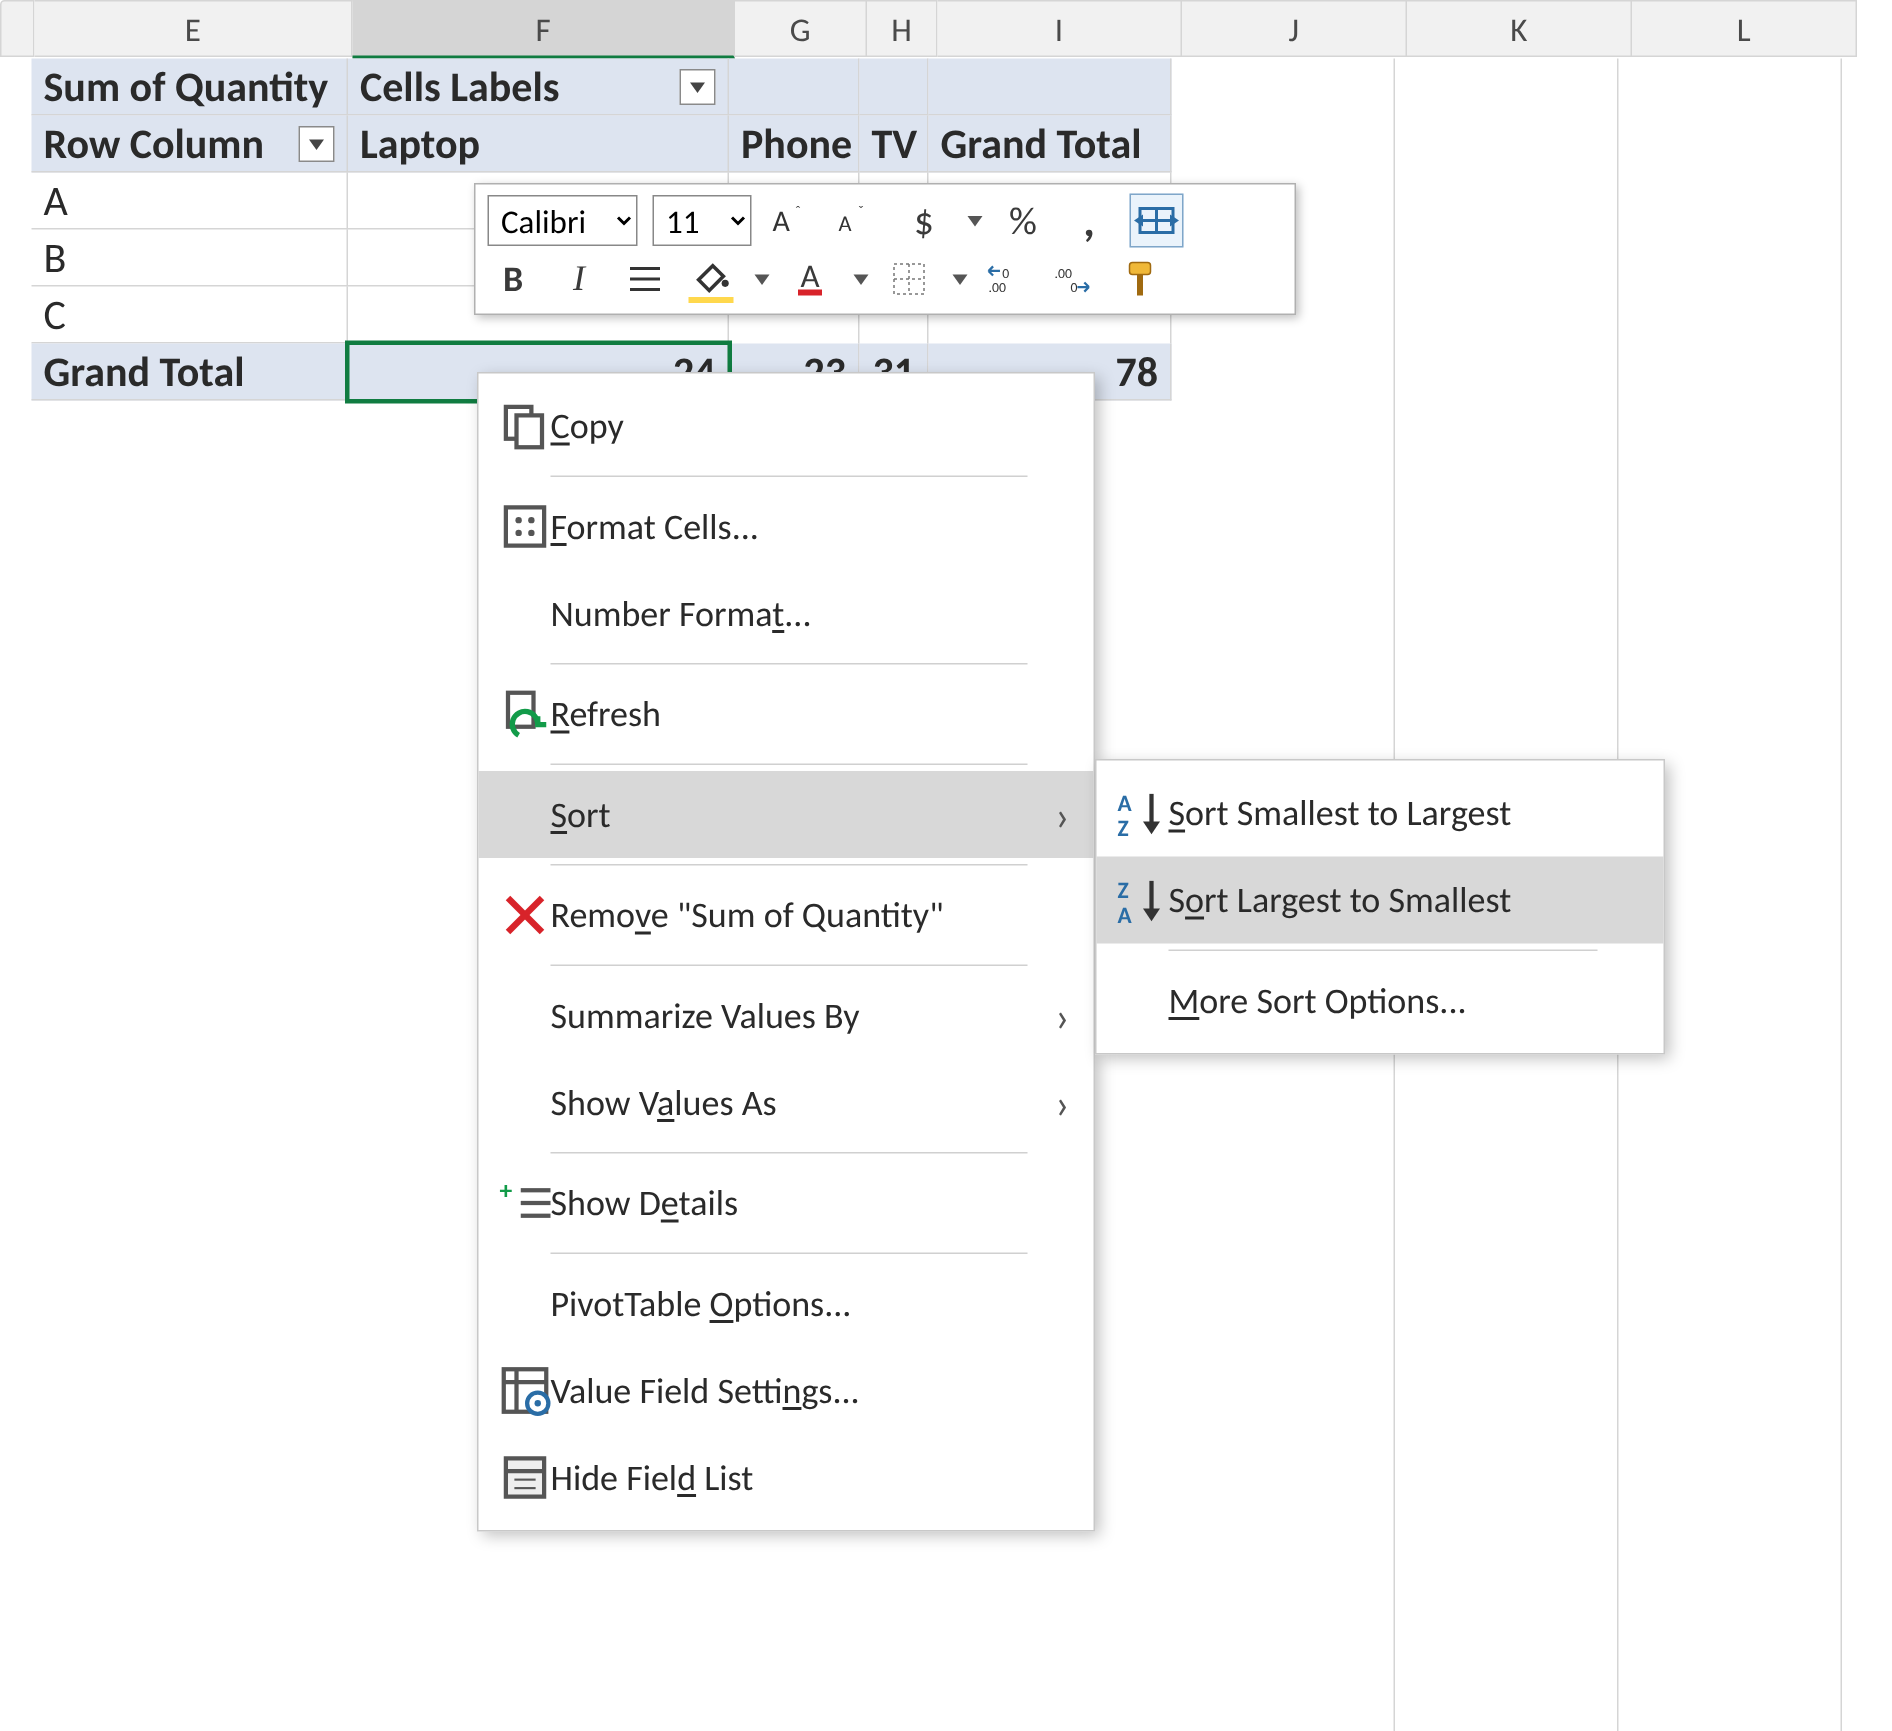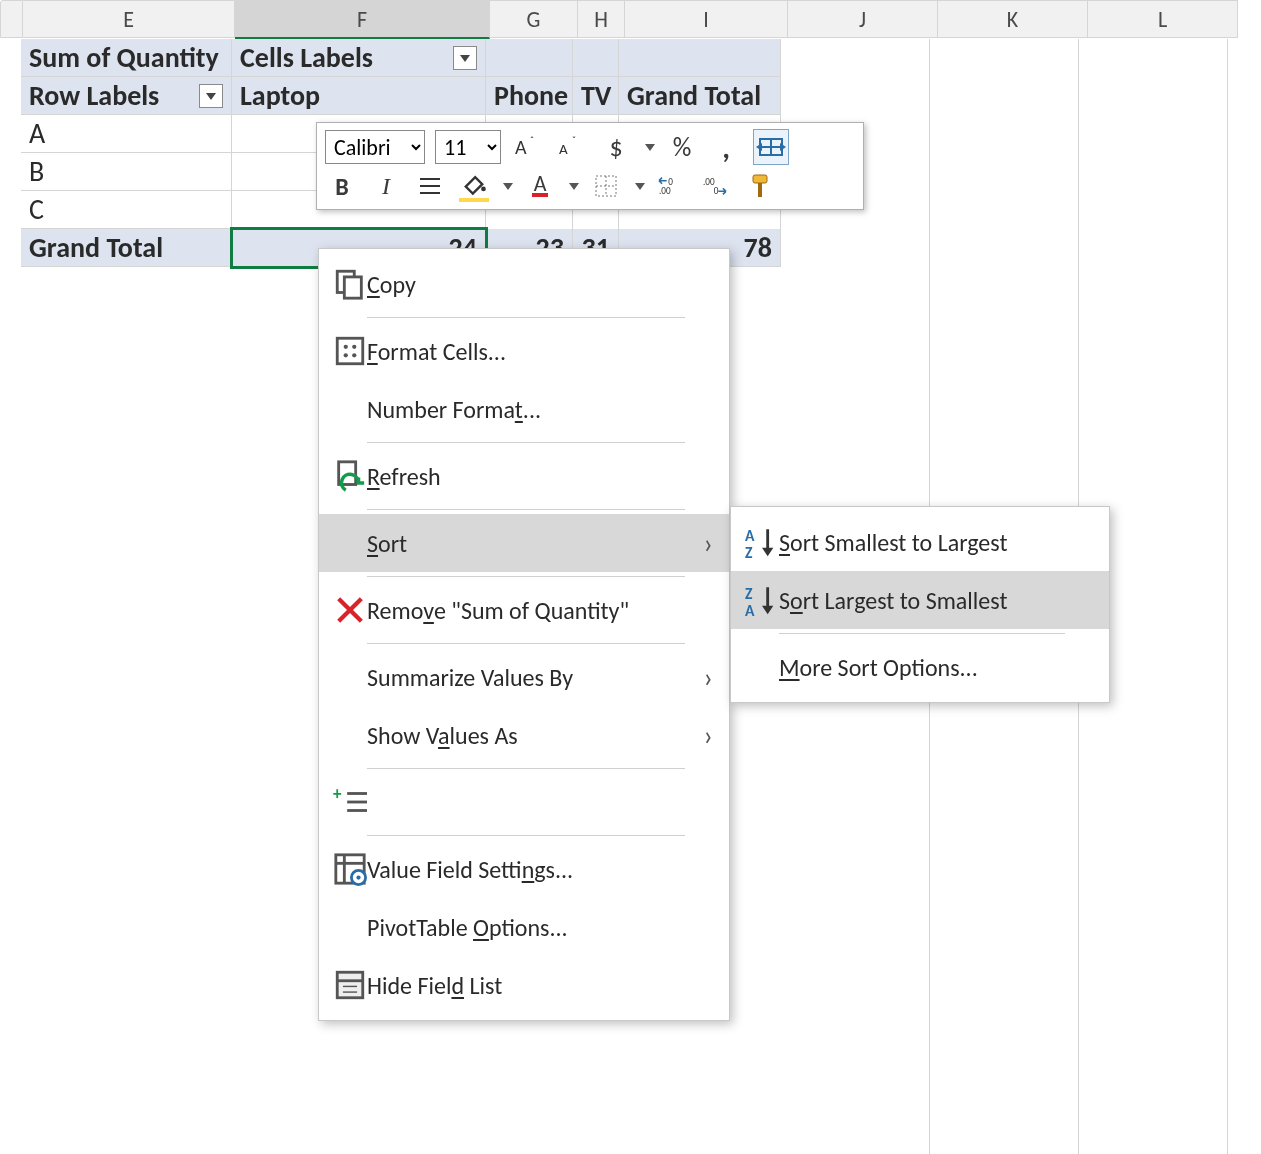--- a/index.html
+++ b/index.html
@@ -91,21 +91,21 @@
         <svg viewBox="0 0 10 10">
             <path d="M0 2 L10 2 L5 9 Z" fill="#444"></path>
           </svg>
       </span>
     </div>
     <div class="cell band" style="left:486px;top:0;width:87px;height:38px"></div>
     <div class="cell band" style="left:573px;top:0;width:46px;height:38px"></div>
     <div class="cell band" style="left:619px;top:0;width:162px;height:38px"></div>
 
     <div class="cell b band" style="left:21px;top:38px;width:211px;height:38px">
-      <span>Row Labels</span>
+      <span>Row Column</span>
       <span class="drop">
         <svg viewBox="0 0 10 10">
             <path d="M0 2 L10 2 L5 9 Z" fill="#444"></path>
           </svg>
       </span>
     </div>
     <div class="cell b band" style="left:232px;top:38px;width:254px;height:38px">Laptop</div>
     <div class="cell b band" style="left:486px;top:38px;width:87px;height:38px">Phone</div>
     <div class="cell b band" style="left:573px;top:38px;width:46px;height:38px">TV</div>
     <div class="cell b band" style="left:619px;top:38px;width:162px;height:38px">Grand Total</div>
@@ -293,39 +293,40 @@
   <hr>
   <div class="item">
     <span class="ico">
       <svg viewBox="0 0 24 24">
           <text x="0" y="10" font-size="12" fill="#129b49" font-weight="bold">+</text>
           <line x1="10" y1="6" x2="24" y2="6" stroke="#555" stroke-width="2"></line>
           <line x1="10" y1="12" x2="24" y2="12" stroke="#555" stroke-width="2"></line>
           <line x1="10" y1="18" x2="24" y2="18" stroke="#555" stroke-width="2"></line>
         </svg>
     </span>
-  </div>
-  <hr>
+    <span class="lbl">Show D<span class="under">e</span>tails</span>
+  </div>
+  <hr>
+  <div class="item">
+    <span class="ico"></span>
+    <span class="lbl">PivotTable <span class="under">O</span>ptions...</span>
+  </div>
   <div class="item">
     <span class="ico">
       <svg viewBox="0 0 24 24">
           <rect x="2" y="2" width="20" height="20" fill="none" stroke="#555" stroke-width="2"></rect>
           <line x1="2" y1="8" x2="22" y2="8" stroke="#555" stroke-width="2"></line>
           <line x1="8" y1="2" x2="8" y2="22" stroke="#555" stroke-width="2"></line>
           <circle cx="18" cy="18" r="5" fill="#fff" stroke="#2a6da6" stroke-width="2"></circle>
           <circle cx="18" cy="18" r="1.5" fill="#2a6da6"></circle>
         </svg>
     </span>
     <span class="lbl">Value Field Setti<span class="under">n</span>gs...</span>
   </div>
   <div class="item">
-    <span class="ico"></span>
-    <span class="lbl">PivotTable <span class="under">O</span>ptions...</span>
-  </div>
-  <div class="item">
     <span class="ico">
       <svg viewBox="0 0 24 24">
           <rect x="3" y="3" width="18" height="18" fill="#eee" stroke="#555" stroke-width="2"></rect>
           <line x1="3" y1="9" x2="21" y2="9" stroke="#555" stroke-width="2"></line>
           <line x1="7" y1="13" x2="17" y2="13" stroke="#555"></line>
           <line x1="7" y1="17" x2="17" y2="17" stroke="#555"></line>
         </svg>
     </span>
     <span class="lbl">Hide Fiel<span class="under">d</span> List</span>
   </div>

